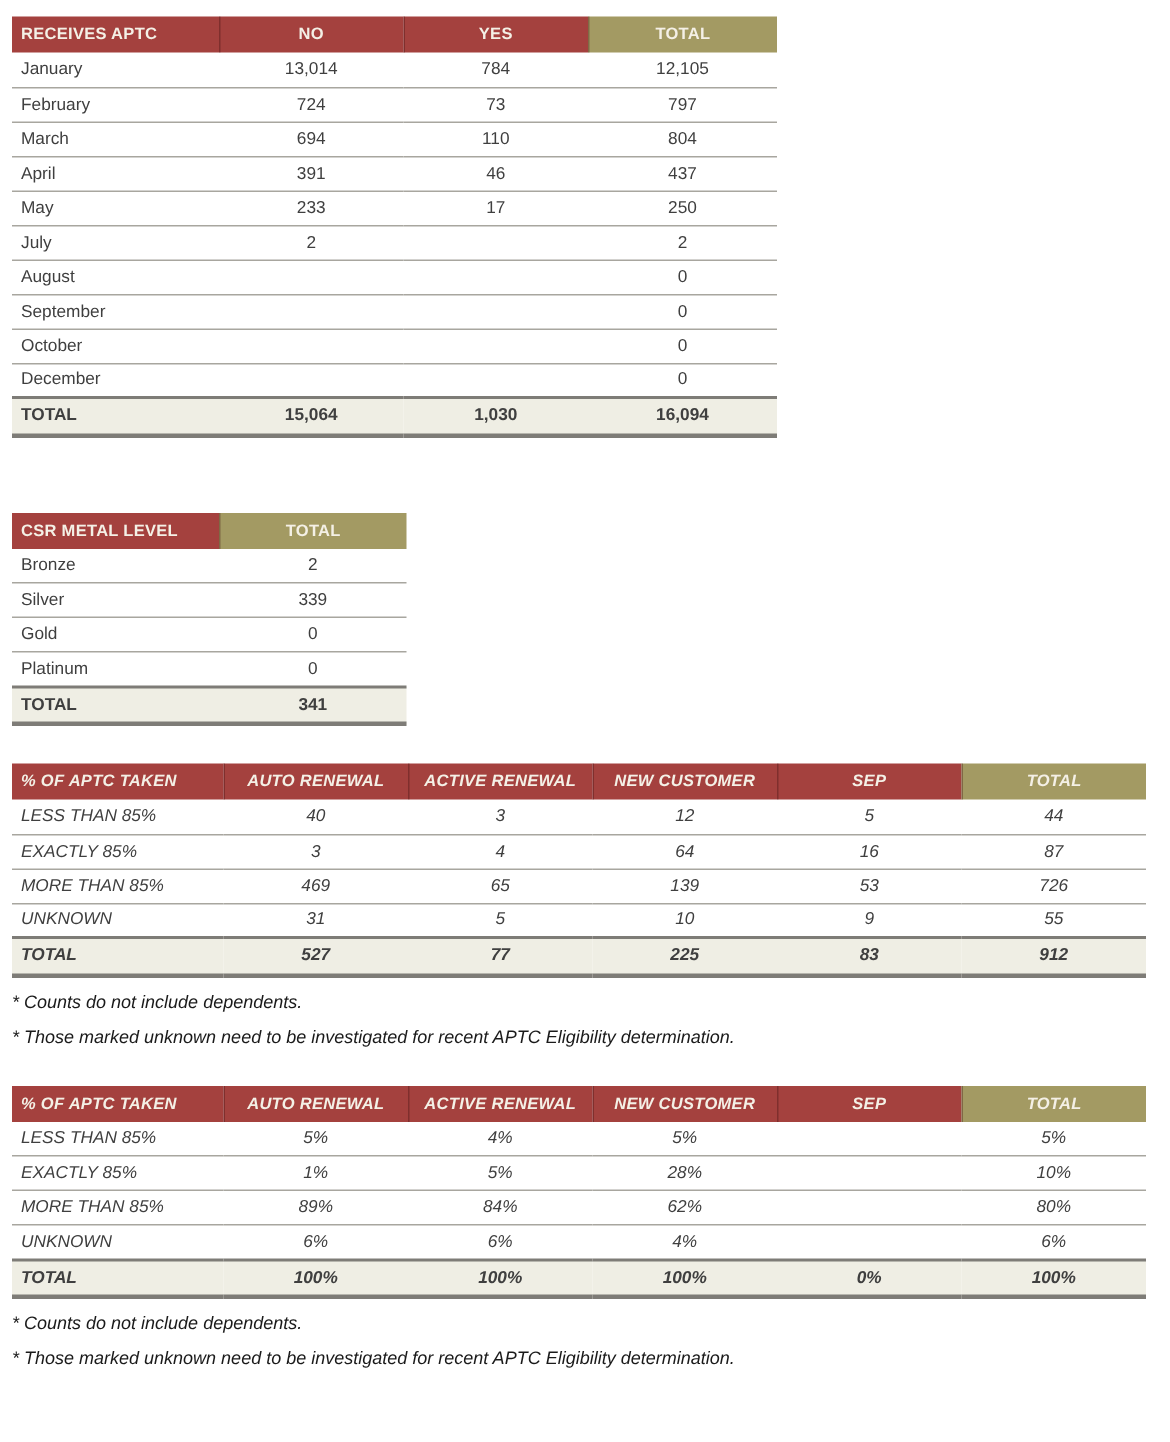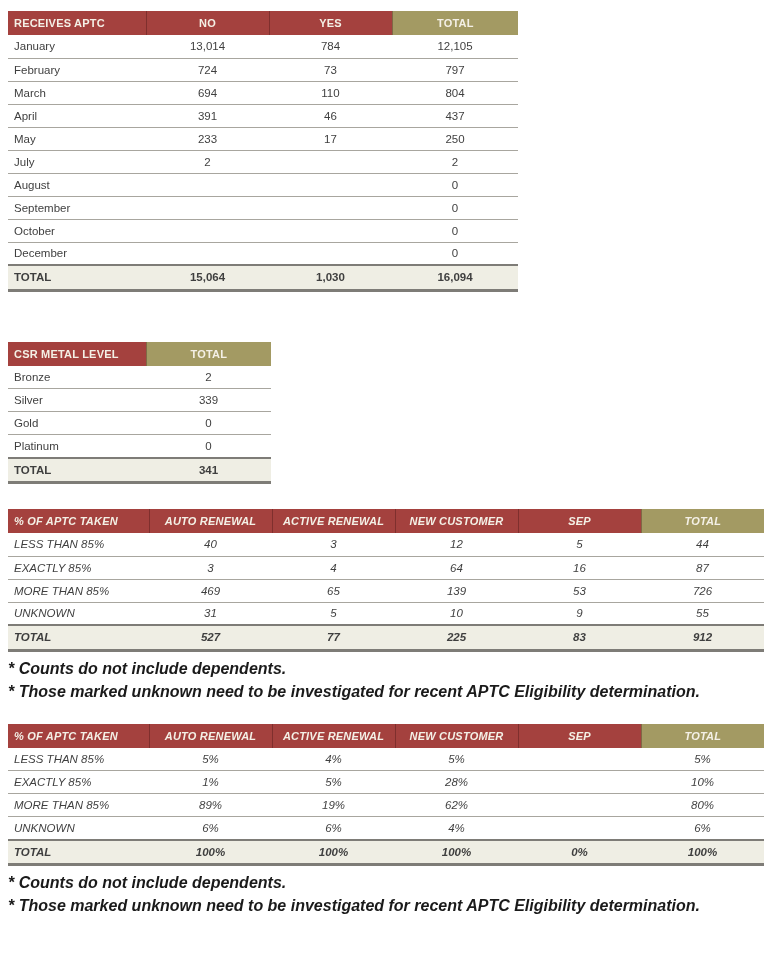--- a/index.html
+++ b/index.html
@@ -64,22 +64,22 @@
   .t2{width:263px;margin:0 0 25px 0;}
   .t2 th:nth-child(1){width:136px;}
   .t2 th:nth-child(2){width:123px;}
   
   .t3,.t4{width:756px;font-style:italic;}
   .t3 th:nth-child(1),.t4 th:nth-child(1){width:141px;}
   .t3 th:nth-child(n+2),.t4 th:nth-child(n+2){width:123px;}
   .t4{margin-top:26px;}
   .footnote{
     margin:10px 0 0 0;
-    font-size:16px;
-    font-weight:bold;
+    font-size:12px;
+    font-weight:normal;
     font-style:italic;
     color:var(--footnote-text);
     line-height:13px;
   }
 </style>
 </head>
 <body>
 
 <div class="page">
 
@@ -275,21 +275,21 @@
           <td class="row-label">EXACTLY 85%</td>
           <td class="num">1%</td>
           <td class="num">5%</td>
           <td class="num">28%</td>
           <td class="num"></td>
           <td class="num">10%</td>
         </tr>
         <tr class="">
           <td class="row-label">MORE THAN 85%</td>
           <td class="num">89%</td>
-          <td class="num">19%</td>
+          <td class="num">84%</td>
           <td class="num">62%</td>
           <td class="num"></td>
           <td class="num">80%</td>
         </tr>
         <tr class="">
           <td class="row-label">UNKNOWN</td>
           <td class="num">6%</td>
           <td class="num">6%</td>
           <td class="num">4%</td>
           <td class="num"></td>

